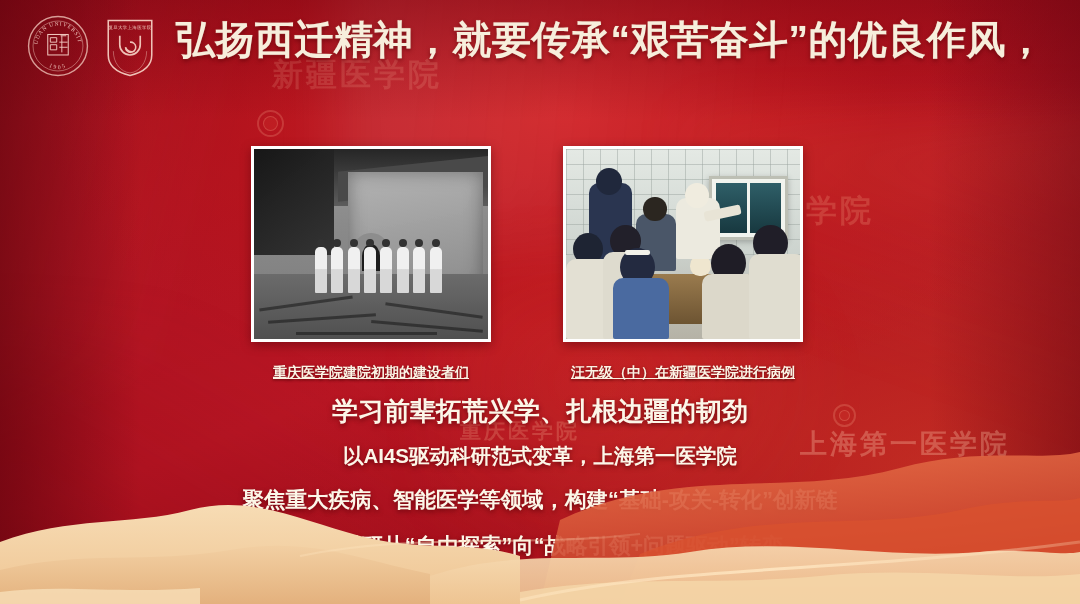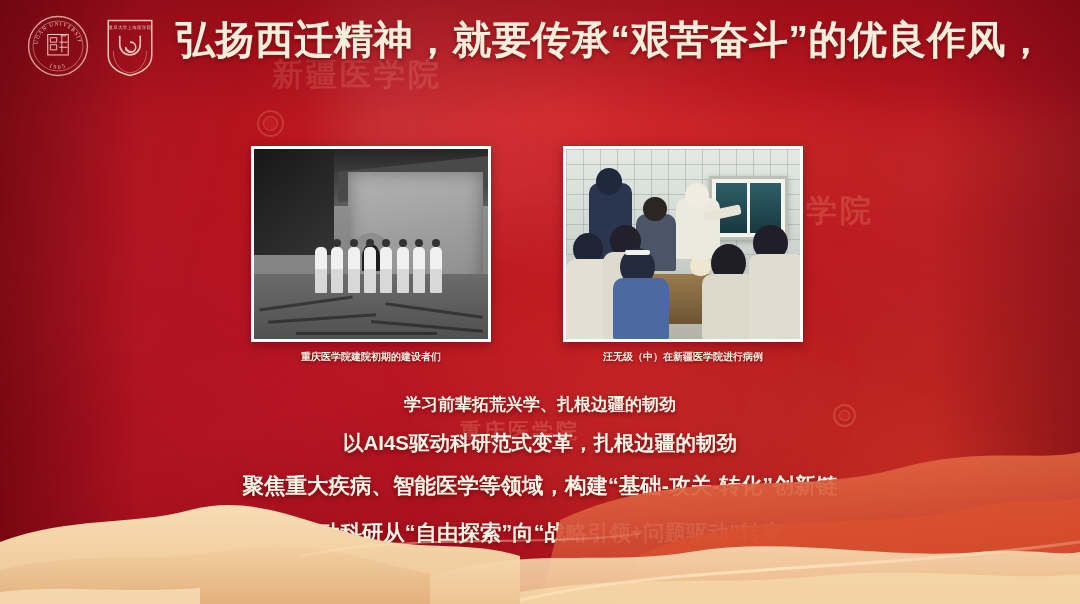--- a/index.html
+++ b/index.html
@@ -81,23 +81,23 @@
   .photos{ position:absolute; left:0; top:146px; width:1080px; }
   .photo-col{ position:absolute; }
   .col-left{ left:251px; width:240px; }
   .col-right{ left:563px; width:240px; }
 
   .frame{ width:100%; height:196px; border:3px solid #ffffff;
           box-shadow:0 3px 10px rgba(70,0,8,.45); overflow:hidden;
           background:#2b2b2b; position:relative; }
   .col-right .frame{ height:196px; }
 
-  .caption{ margin-top:8px; text-align:center; color:#FBF3E4;
-            font-size:10px; line-height:1.45; font-weight:600;
-            text-shadow:0 1px 3px rgba(80,0,8,.8); }
+  .caption{ margin-top:20px; text-align:center; color:#FBF3E4;
+            font-size:14px; line-height:1.45; font-weight:600;
+            text-shadow:0 1px 3px rgba(80,0,8,.8);text-decoration:underline; }
 
   
   .ph1{ position:absolute; inset:0;
         background:linear-gradient(180deg,#9a9a94 0%, #8a8a84 40%, #7a7a74 100%);
         filter:grayscale(1) contrast(1.05); }
   .ph1 .sky{ position:absolute; left:0; top:0; width:100%; height:30%;
              background:linear-gradient(180deg,#2a2a28,#5e5e58); }
   .ph1 .bld{ position:absolute; right:2%; top:12%; width:58%; height:62%;
              background:linear-gradient(170deg,#b4b1a6,#8e8b80);
              box-shadow:inset 0 0 18px rgba(0,0,0,.35); }
@@ -136,21 +136,21 @@
   .ph2 .skull{ position:absolute; left:53%; bottom:33%; width:9%; height:11%;
         background:#efe6cf; border-radius:50% 50% 45% 45%; }
   .ph2 .doc{ position:absolute; border-radius:10px 10px 2px 2px; }
   .ph2 .head{ position:absolute; border-radius:50%; }
 
   
   .body-lines{ position:absolute; left:0; top:392px; width:1080px; text-align:center;
                color:#FCF6E8; font-weight:600;
                text-shadow:0 2px 5px rgba(85,0,8,.75); }
   .bline{ margin:0 auto; line-height:1.5; }
-  .bl1{ font-size:17px; }
+  .bl1{ font-size:26px; }
   .bl2{ font-size:20.5px; margin-top:10px; }
   .bl3{ font-size:21.5px; margin-top:12px; }
   .bl4{ font-size:21.5px; margin-top:14px; }
 </style>
 </head>
 <body>
 
 <div class="slide">
 
   <div class="fold f1"></div>
@@ -158,20 +158,21 @@
   <div class="fold f3"></div>
   <div class="fold f4"></div>
   <div class="fold f5"></div>
   <div class="vig-t"></div>
   <div class="vig-l"></div>
   <div class="vig-r"></div>
 
   <div class="wm wm-a">新疆医学院</div>
   <div class="wm wm-b">学院</div>
   <div class="wm wm-c">重庆医学院</div>
+  <div class="wm wm-d">上海第一医学院</div>
 
   <div class="seal seal-ring seal1">
       <div class="seal-in"></div>
     </div>
   <div class="seal seal-ring seal2">
       <div class="seal-in"></div>
     </div>
 
   <div class="logos">
     <svg class="logo-fudan" viewBox="0 0 100 100">
@@ -272,21 +273,21 @@
         </div>
       </div>
       <div class="caption">
         <div>汪无级（中）在新疆医学院进行病例</div>
       </div>
     </div>
   </div>
 
   <div class="body-lines">
     <div class="bline bl1">学习前辈拓荒兴学、扎根边疆的韧劲</div>
-    <div class="bline bl2">以AI4S驱动科研范式变革，扎根边疆的韧劲</div>
+    <div class="bline bl2">以AI4S驱动科研范式变革，上海第一医学院</div>
     <div class="bline bl3">聚焦重大疾病、智能医学等领域，构建“基础-攻关-转化”创新链</div>
     <div class="bline bl4">推动科研从“自由探索”向“战略引领+问题驱动”转变</div>
   </div>
 
   <div class="mtn">
     <svg viewBox="0 0 1080 180" preserveAspectRatio="none">
       <defs>
         <linearGradient id="gO" x1="0" y1="0" x2="0.3" y2="1">
           <stop offset="0%" stop-color="#E8734A"></stop>
           <stop offset="100%" stop-color="#C23424"></stop>

